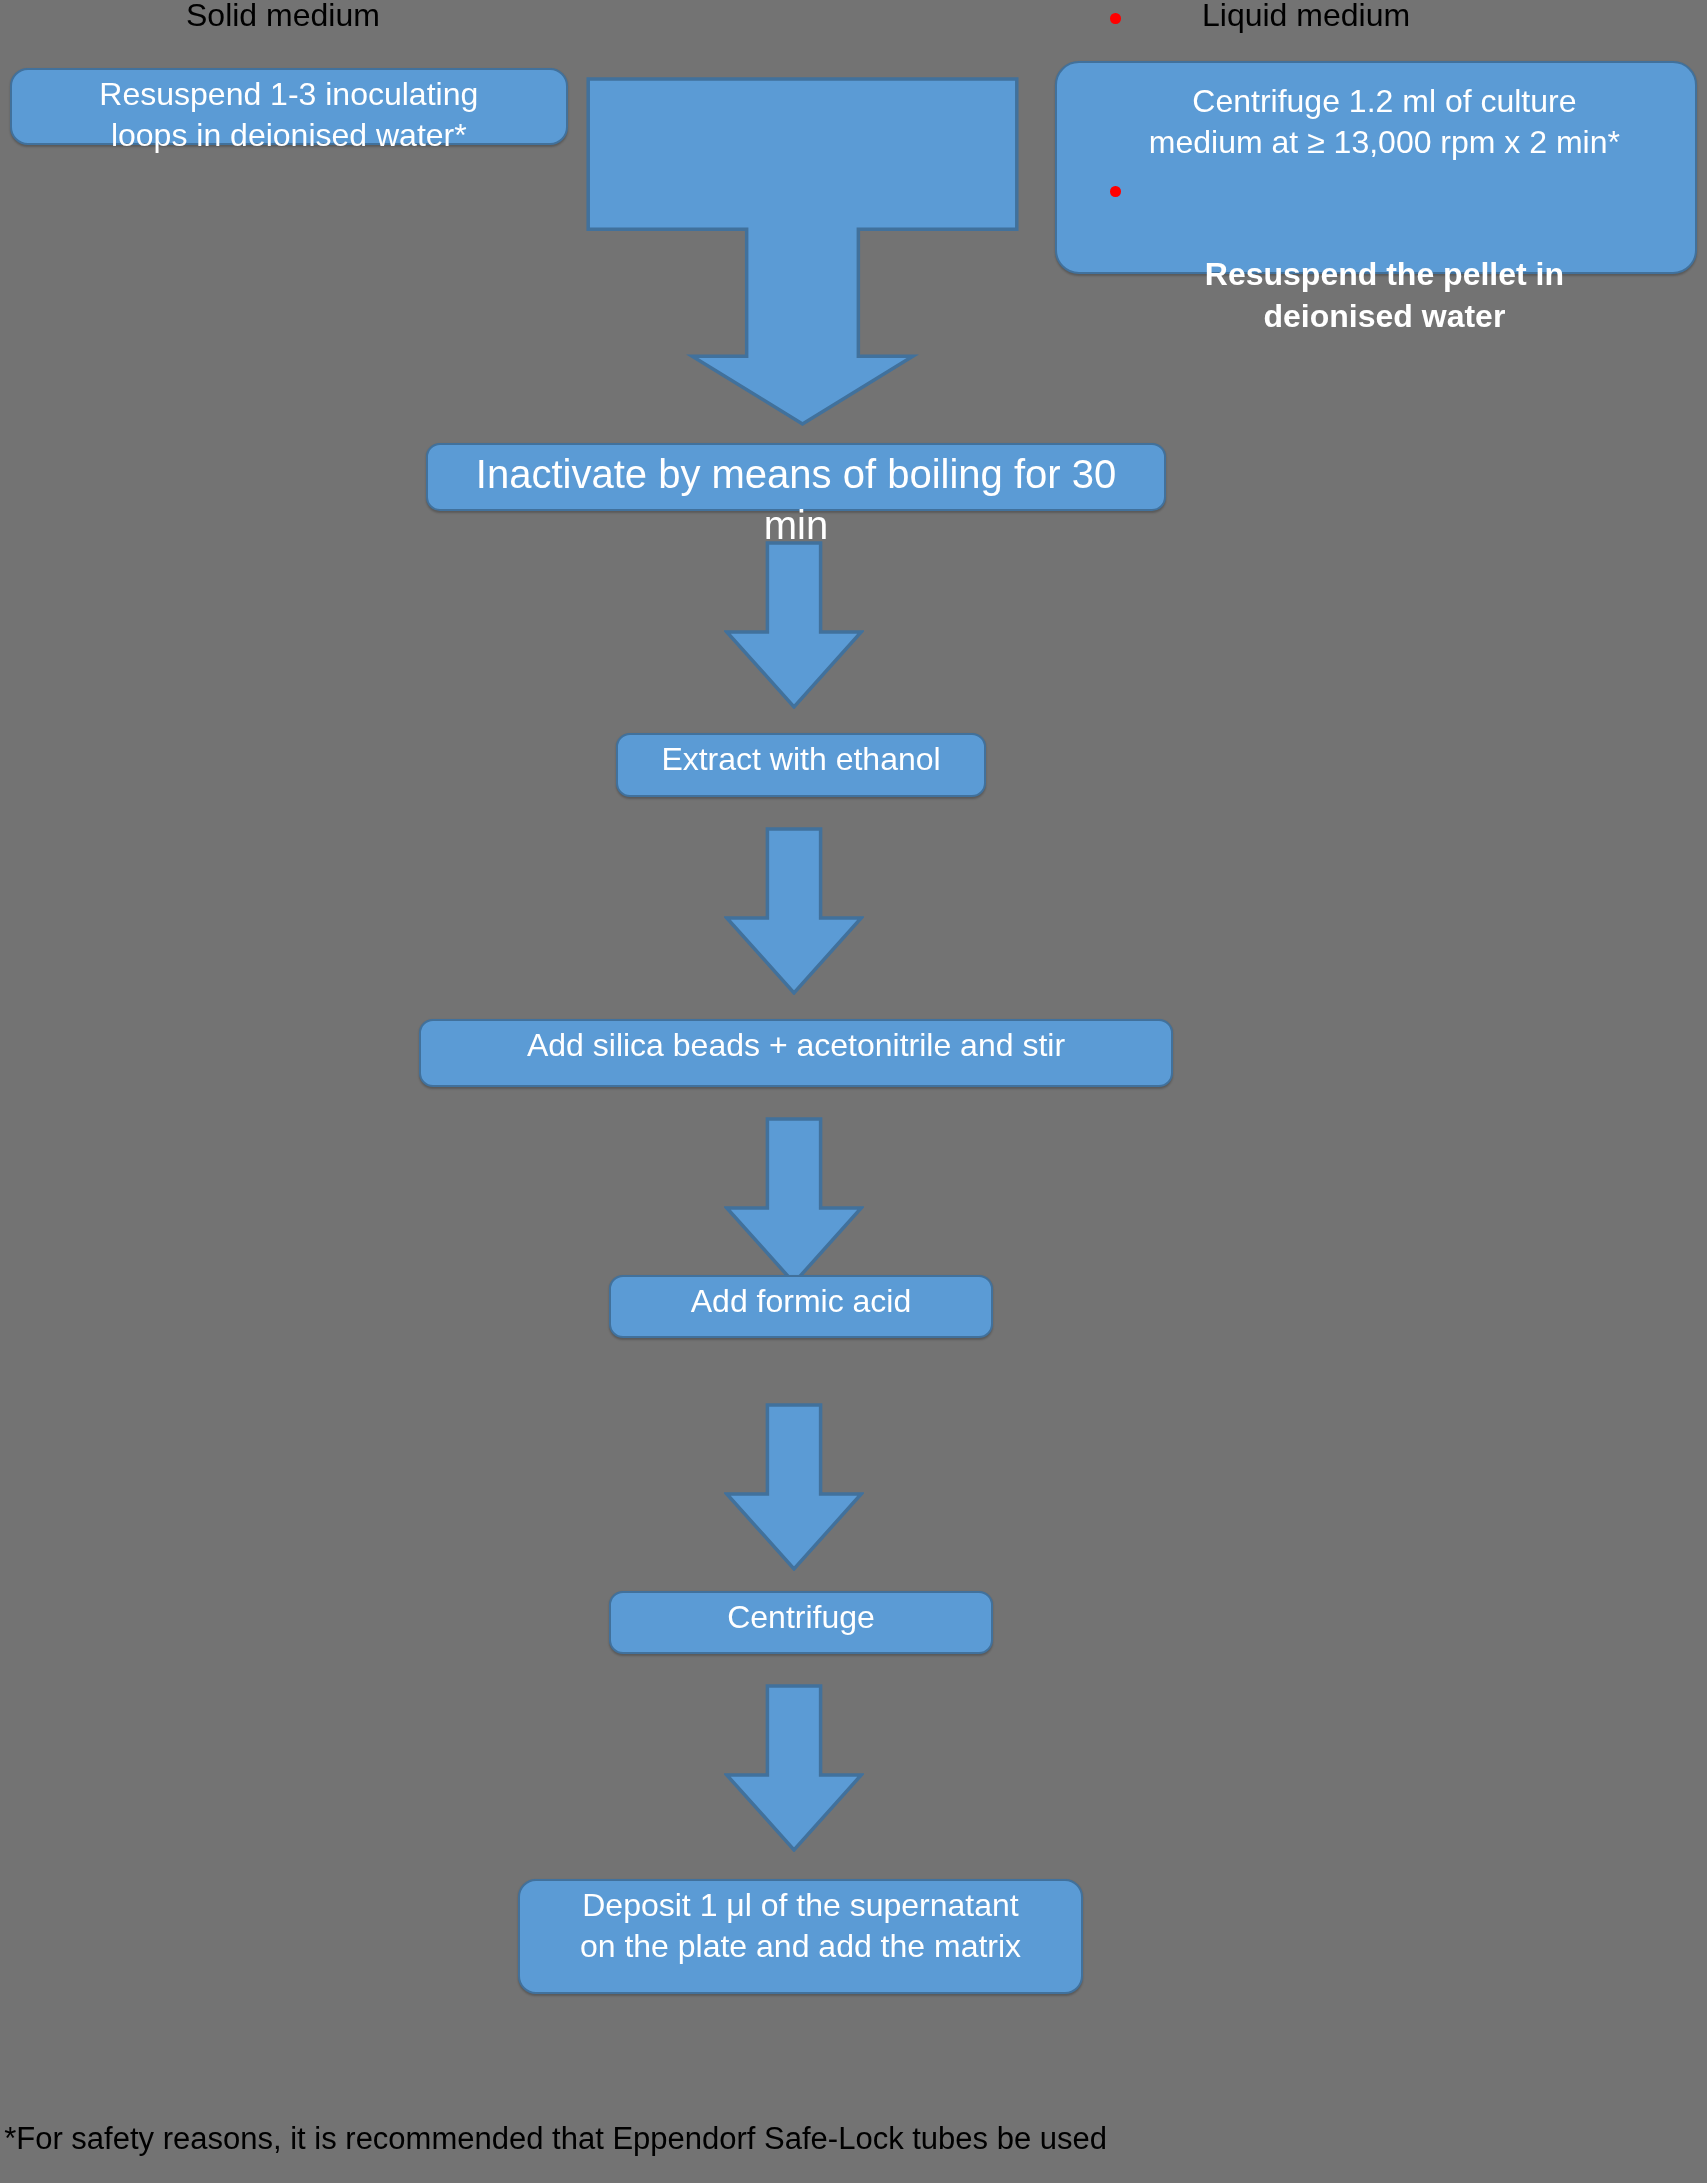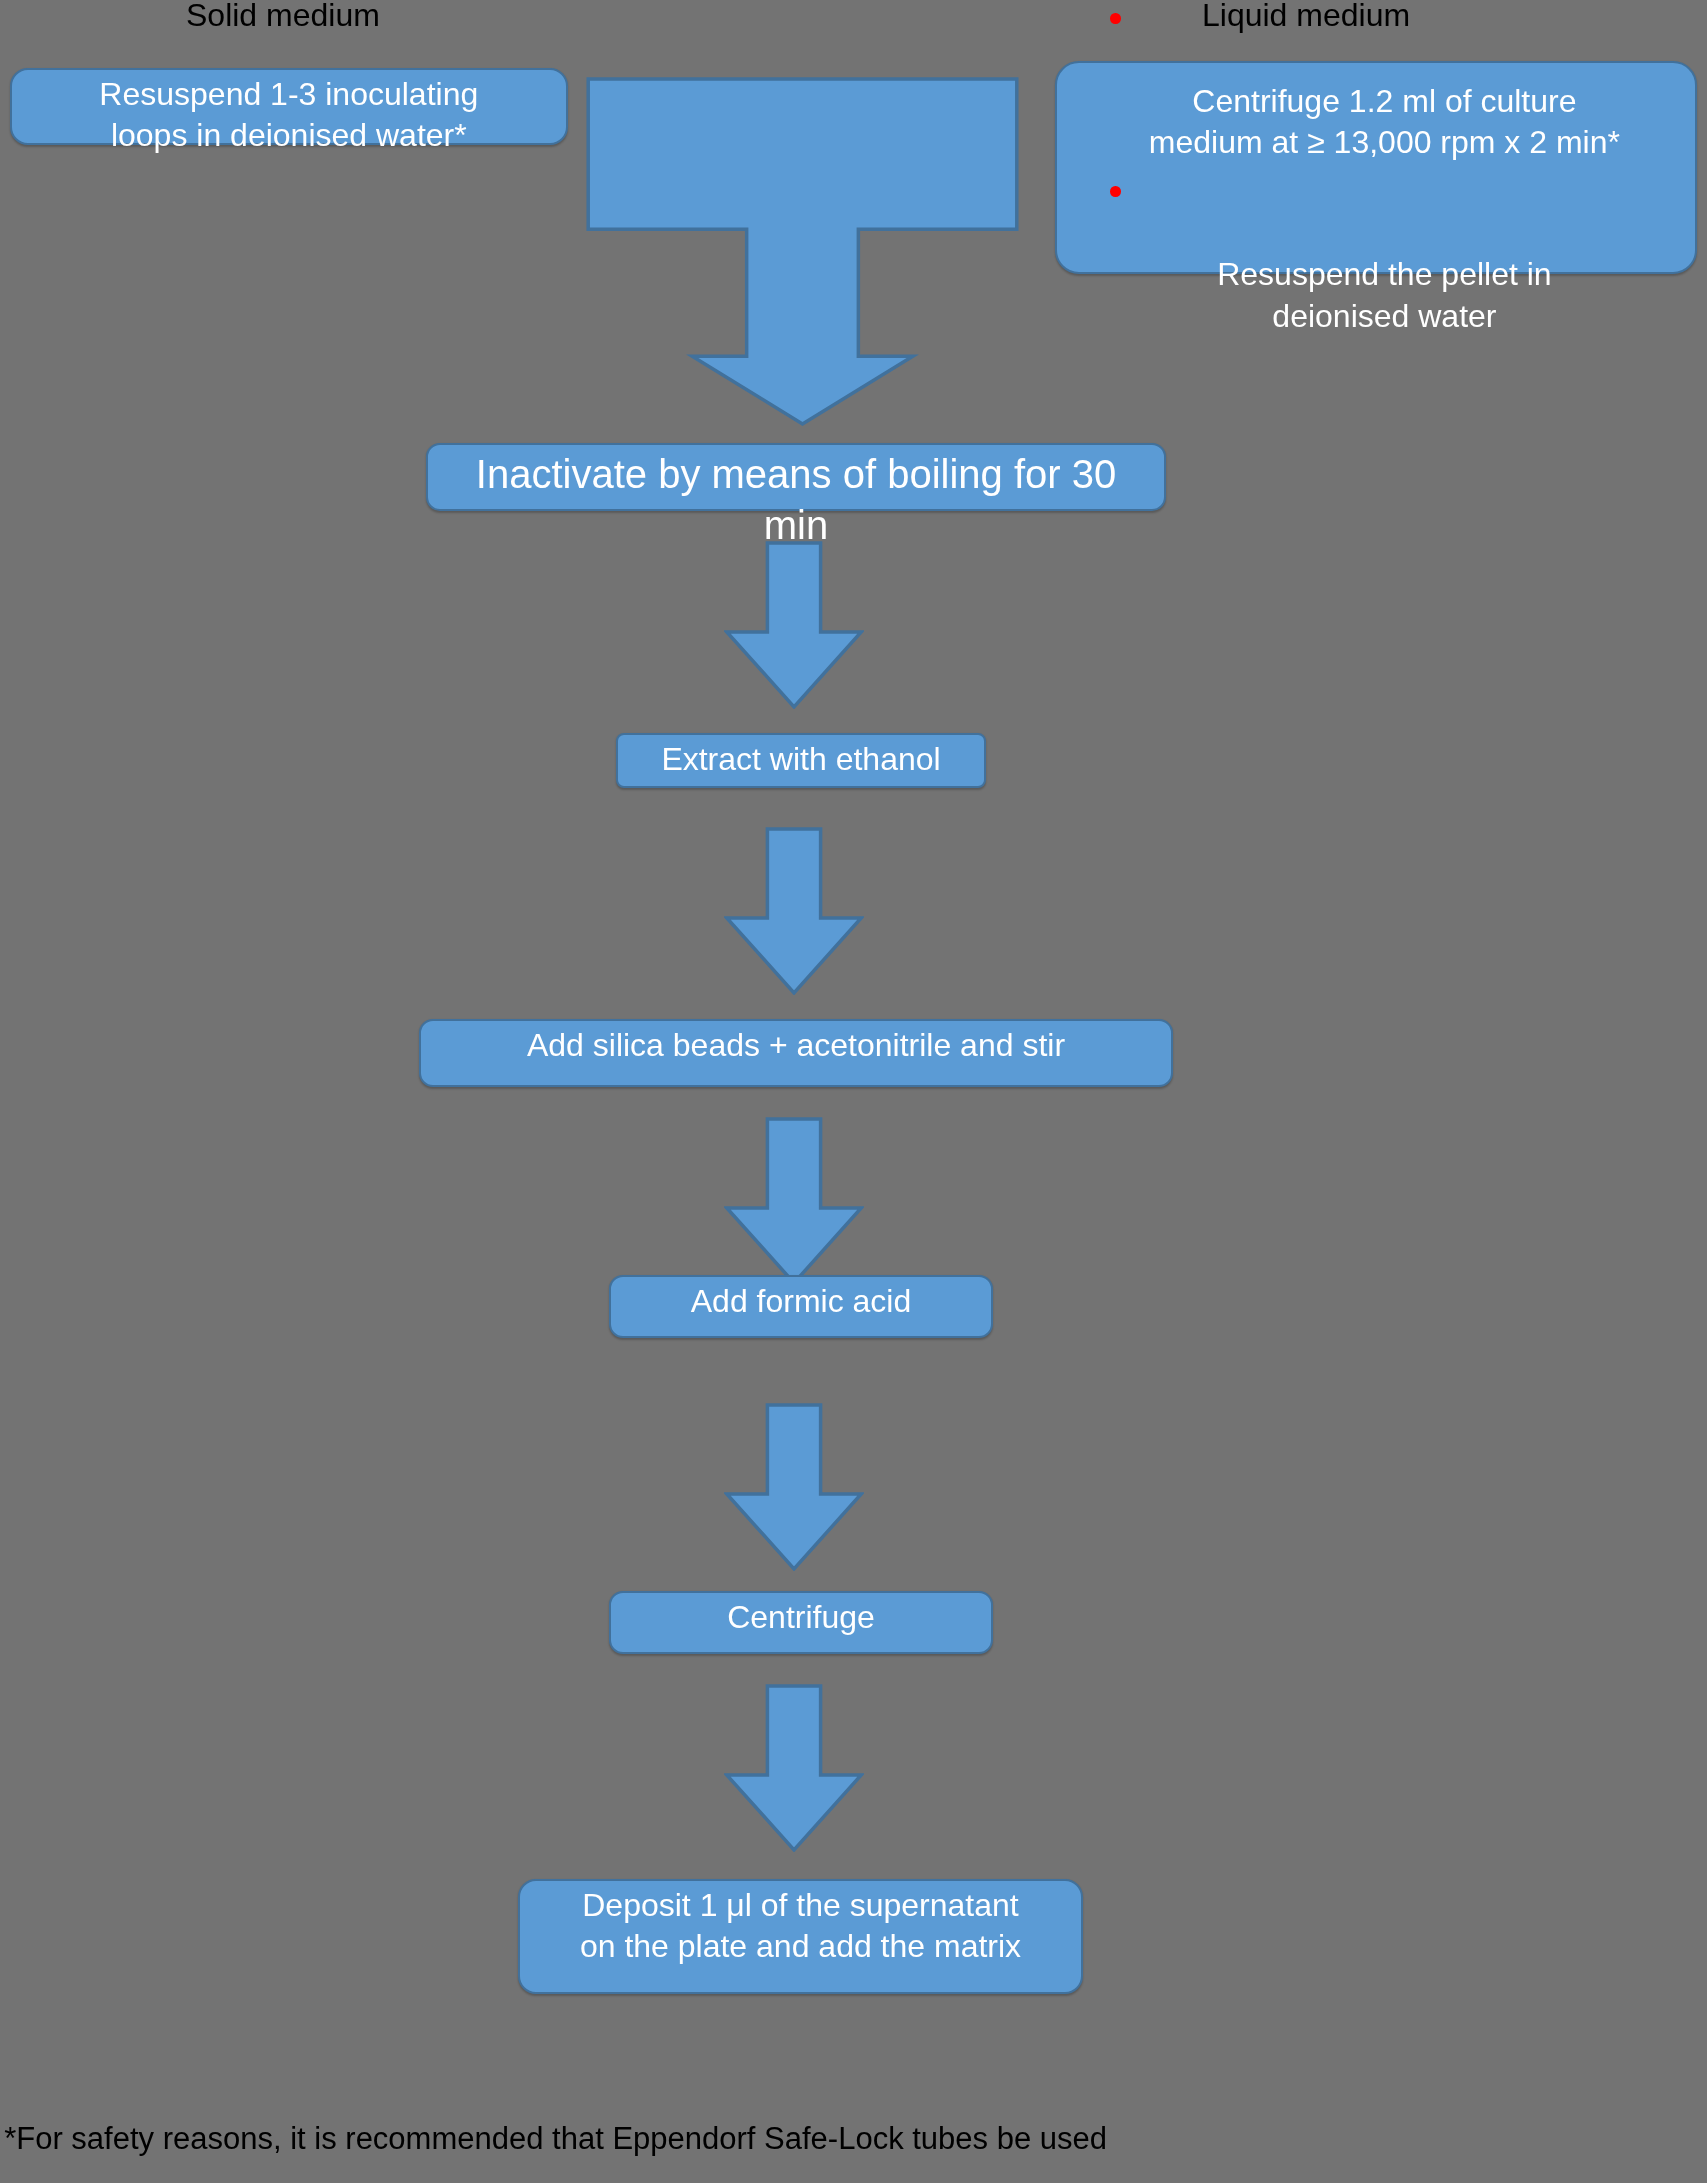--- a/index.html
+++ b/index.html
@@ -67,21 +67,21 @@
     width: 100%;
   }
   .bullet-list li {
     position: relative;
     text-align: center;
     padding: 0 4.2px 0 4.2px;
     margin: 0 0 7px 0;
     line-height: 1.3;
     white-space: pre-line;
   }
-  .bullet-list li:last-child { margin-bottom: 0; }
+  .bullet-list li:last-child { margin-bottom: 0; font-weight: bold; }
   .bullet-list li .bullet-dot {
     position: absolute;
     left: 25px;
     top: 15.4px;
     width: 10.5px;
     height: 10.5px;
     border-radius: 50%;
     background: #FF0000;
   }
 
@@ -138,21 +138,21 @@
   <div class="box" style="left:426px; top:443px; width:740px; height:68px; border-radius:14px; font-size:40px;">
     <span class="box-text">Inactivate by means of boiling for 30 min</span>
   </div>
 
   <div class="arrow" style="left:724px; top:541px; width:140px; height:168px;">
     <svg width="140" height="168" viewBox="0 0 200 240" xmlns="http://www.w3.org/2000/svg">
       <path d="M 62 3 L 138 3 L 138 130 L 196 130 L 100 237 L 4 130 L 62 130 Z" fill="#5B9BD5" stroke="#41719C" stroke-width="5" stroke-linejoin="miter"></path>
     </svg>
   </div>
 
-  <div class="box" style="left:616px; top:733px; width:370px; height:55px; border-radius:8px; font-size:32px;">
+  <div class="box" style="left:616px; top:733px; width:370px; height:64px; border-radius:14px; font-size:32px;">
     <span class="box-text">Extract with ethanol</span>
   </div>
 
   <div class="arrow" style="left:724px; top:827px; width:140px; height:168px;">
     <svg width="140" height="168" viewBox="0 0 200 240" xmlns="http://www.w3.org/2000/svg">
       <path d="M 62 3 L 138 3 L 138 130 L 196 130 L 100 237 L 4 130 L 62 130 Z" fill="#5B9BD5" stroke="#41719C" stroke-width="5" stroke-linejoin="miter"></path>
     </svg>
   </div>
 
   <div class="box" style="left:419px; top:1019px; width:754px; height:68px; border-radius:14px; font-size:32px;">

